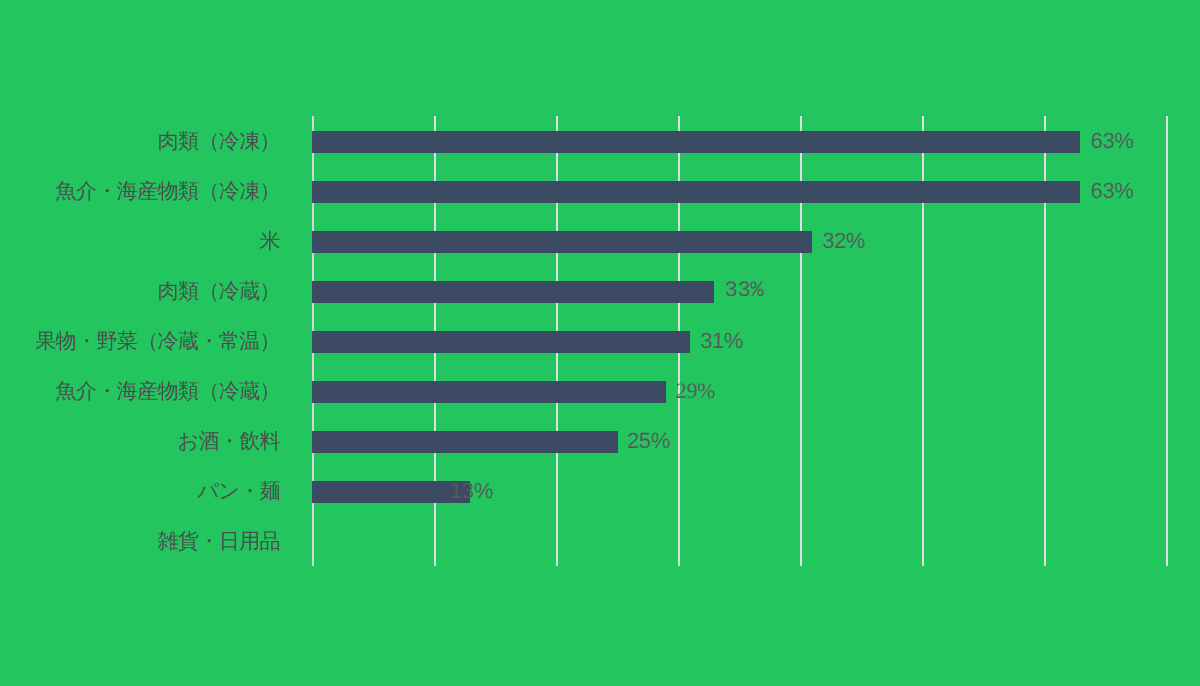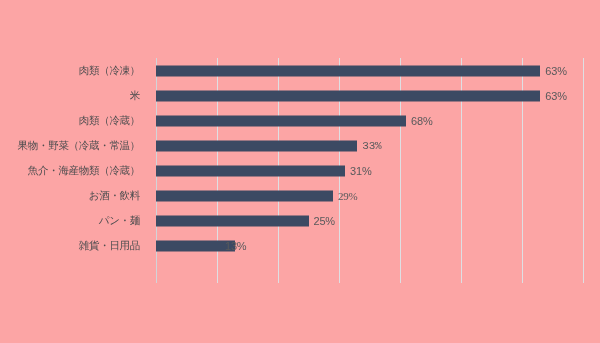--- a/index.html
+++ b/index.html
@@ -13,21 +13,21 @@
     font-family: "Liberation Sans", "DejaVu Sans", sans-serif;
     overflow: hidden;
     position: relative;
   }
 
   #chart-root {
     position: absolute;
     left: 0; top: 0;
     width: 600px;
     height: 343px;
-    background: #fca5a5;
+    background: #22c55e;
   }
 
   
   .plot-area {
     position: absolute;
     left: 156px;
     top: 58px;
     width: 427px;
     height: 225px;
   }
@@ -105,20 +105,23 @@
 </head>
 <body>
 
 <div id="chart-root">
 
   <div class="cat-labels">
       <div class="cat-row">
         <span class="cat-label">肉類（冷凍）</span>
       </div>
       <div class="cat-row">
+        <span class="cat-label">魚介・海産物類（冷凍）</span>
+      </div>
+      <div class="cat-row">
         <span class="cat-label">米</span>
       </div>
       <div class="cat-row">
         <span class="cat-label">肉類（冷蔵）</span>
       </div>
       <div class="cat-row">
         <span class="cat-label">果物・野菜（冷蔵・常温）</span>
       </div>
       <div class="cat-row">
         <span class="cat-label">魚介・海産物類（冷蔵）</span>
@@ -149,21 +152,21 @@
         <div class="row">
           <div class="bar" style="width: 384.3px; background: rgb(60, 74, 99);"></div>
           <span class="bar-value" style="left: 389.3px;">63%</span>
         </div>
         <div class="row">
           <div class="bar" style="width: 384.3px; background: rgb(60, 74, 99);"></div>
           <span class="bar-value" style="left: 389.3px;">63%</span>
         </div>
         <div class="row">
           <div class="bar" style="width: 250.1px; background: rgb(60, 74, 99);"></div>
-          <span class="bar-value" style="left: 255.1px;">68%</span>
+          <span class="bar-value" style="left: 255.1px;">32%</span>
         </div>
         <div class="row">
           <div class="bar" style="width: 201.3px; background: rgb(60, 74, 99);"></div>
           <span class="bar-value" style="left: 206.3px; font-family: Liberation Mono, monospace;">33%</span>
         </div>
         <div class="row">
           <div class="bar" style="width: 189.1px; background: rgb(60, 74, 99);"></div>
           <span class="bar-value" style="left: 194.1px;">31%</span>
         </div>
         <div class="row">

